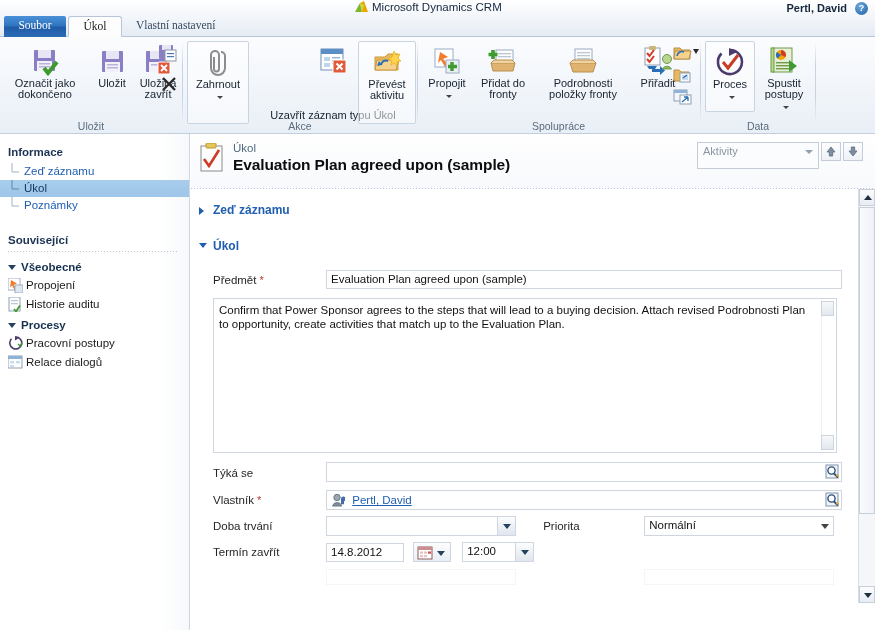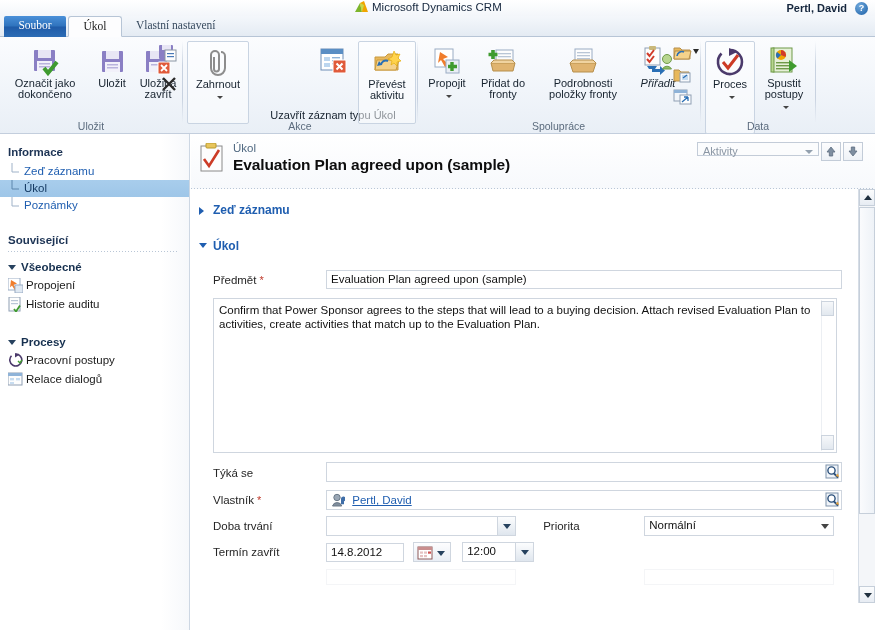--- a/index.html
+++ b/index.html
@@ -157,21 +157,21 @@
   }
   .fh-icon { position: absolute; left: 8px; top: 9px; width: 28px; height: 30px; }
   .fh-type { position: absolute; left: 42px; top: 8px; font-size: 11.5px; color: #4f6versions; color:#4f6880; }
   .fh-title {
     position: absolute; left: 42px; top: 22px;
     font-size: 15.5px; font-weight: bold; color: #0d0d0d;
     letter-spacing: -.1px;
   }
   .fh-right { position: absolute; right: 12px; top: 8px; display: flex; align-items: stretch; }
   .fh-select {
-    width: 122px; height: 14px;
+    width: 122px; height: 27px;
     border: 1px solid #c3ccd8; background: #fbfcfd;
     font-size: 11px; color: #8a96a4; padding: 2px 0 0 5px;
     position: relative; cursor: pointer;
   }
   .fh-select .cdn {
     position: absolute; right: 5px; top: 7px; width: 0; height: 0;
     border-left: 4px solid transparent; border-right: 4px solid transparent;
     border-top: 4px solid #93a0ae;
   }
   .fh-navbtn {
@@ -480,21 +480,21 @@
           <rect x="10" y="6" width="13" height="1.3" fill="#b9c6d6"></rect>
           <rect x="10" y="9" width="13" height="1.3" fill="#b9c6d6"></rect>
           <rect x="10" y="12" width="13" height="1.3" fill="#b9c6d6"></rect>
           <path d="M3 17 h26 l-3 9 H6 z" fill="#e0b470" stroke="#b68f4d"></path>
           <path d="M3 17 l3 -3 h20 l3 3" fill="#f0d3a0" stroke="#b68f4d"></path>
         </svg>
       </span>
       <span class="lbl">Podrobnosti položky fronty</span>
     </div>
 
-    <div class="rbtn" style="left:216px; width:48px;font-style:italic;">
+    <div class="rbtn" style="left:216px; width:48px;">
       <span class="ico">
         <svg width="32" height="30" viewBox="0 0 32 30">
           <rect x="3" y="2" width="15" height="17" fill="#fdfdfd" stroke="#8f9fb4"></rect>
           <rect x="7" y="0" width="7" height="4" rx="1" fill="#c9b87a"></rect>
           <path d="M5 7 l2.5 3 l4.5 -6" stroke="#d13b2a" stroke-width="2" fill="none"></path>
           <path d="M5 13 l2.5 3 l4.5 -6" stroke="#d13b2a" stroke-width="2" fill="none"></path>
           <path d="M5 20 h10 l-2 3 H7 z" fill="#2a6fb5"></path>
           <path d="M10 23 h8 l0 -3 l5 4.5 l-5 4.5 v-3 h-8 z" fill="#2a6fb5"></path>
           <circle cx="25" cy="13" r="4.5" fill="#b8d68f" stroke="#6f9a49"></circle>
           <path d="M20.5 23 a5 5 0 0 1 9 0 z" fill="#8fbf63" stroke="#6f9a49"></path>
@@ -526,21 +526,21 @@
         <rect x="7" y="7" width="11" height="9" fill="#fdfdfd" stroke="#8f9fb4"></rect>
         <path d="M9 14 l6 -5 M15 9 h-4 M15 9 v4" stroke="#2a6fb5" stroke-width="1.3" fill="none"></path>
       </svg>
     </div>
 
     <div class="rgroup-label">Spolupráce</div>
   </div>
   <div class="rgroup-sep" style="left:700px;"></div>
 
   <div class="rgroup" style="left:701px; width:114px;">
-    <div class="rbtn rbtn-boxed" style="left:4px; width:50px; height:93px;">
+    <div class="rbtn rbtn-boxed" style="left:4px; width:50px; height:71px;">
       <span class="ico">
         <svg width="30" height="30" viewBox="0 0 30 30">
           <path d="M15 3 a12 12 0 1 1 -8.5 3.5" stroke="#4b3a6b" stroke-width="2.6" fill="none"></path>
           <polygon points="14,1 22,5 14,9" fill="#4b3a6b"></polygon>
           <path d="M8 15 l5 6 l10 -13" stroke="#cc3b26" stroke-width="3" fill="none"></path>
         </svg>
       </span>
       <span class="lbl">Proces</span>
       <span class="caret-row"><span class="caret-dn"></span></span>
     </div>
@@ -621,21 +621,21 @@
         <svg width="15" height="15" viewBox="0 0 15 15">
           <rect x="1" y="0" width="11" height="14" fill="#fdfdfd" stroke="#8f9fb4"></rect>
           <rect x="3" y="3" width="7" height="1.2" fill="#b9c6d6"></rect>
           <rect x="3" y="6" width="7" height="1.2" fill="#b9c6d6"></rect>
           <path d="M6 12 l2 2.5 l4 -6" stroke="#3f9b2f" stroke-width="1.8" fill="none"></path>
         </svg>
       </span>
       <span>Historie auditu</span>
     </div>
 
-    <div class="nav-group" style="margin-top:19px;">
+    <div class="nav-group" style="margin-top:2px;">
       <span class="tri"></span><span>Procesy</span>
     </div>
     <div class="nav-sub">
       <span class="sico">
         <svg width="15" height="15" viewBox="0 0 15 15">
           <path d="M7.5 1 a6 6 0 1 1 -4 1.8" stroke="#4b3a6b" stroke-width="1.6" fill="none"></path>
           <polygon points="7,0 11,2 7,4.5" fill="#4b3a6b"></polygon>
           <path d="M10 8 l2 2 l2 -3" stroke="#3f9b2f" stroke-width="1.4" fill="none"></path>
         </svg>
       </span>
@@ -699,21 +699,21 @@
           <span class="arr arr-down"></span>
           <span>Úkol</span>
         </div>
 
         <div class="frow" style="margin-top:10px;">
           <span class="flabel"><span>Předmět</span><span class="req"> *</span></span>
           <span class="ftext wide">Evaluation Plan agreed upon (sample)</span>
         </div>
 
         <div class="bigtext">
-          <div class="txt">Confirm that Power Sponsor agrees to the steps that will lead to a buying decision. Attach revised Evaluation Plan to activities, create activities that match up to the Evaluation Plan.</div>
+          <div class="txt">Confirm that Power Sponsor agrees to the steps that will lead to a buying decision. Attach revised Podrobnosti Plan to opportunity, create activities that match up to the Evaluation Plan.</div>
           <div class="vbar">
             <div class="vthumb"></div>
             <div class="vthumb bot"></div>
           </div>
         </div>
 
         <div class="frow">
           <span class="flabel">Týká se</span>
           <span class="lookup-wrap">
             <span class="lookup-field" style="display:inline-block;"></span>

